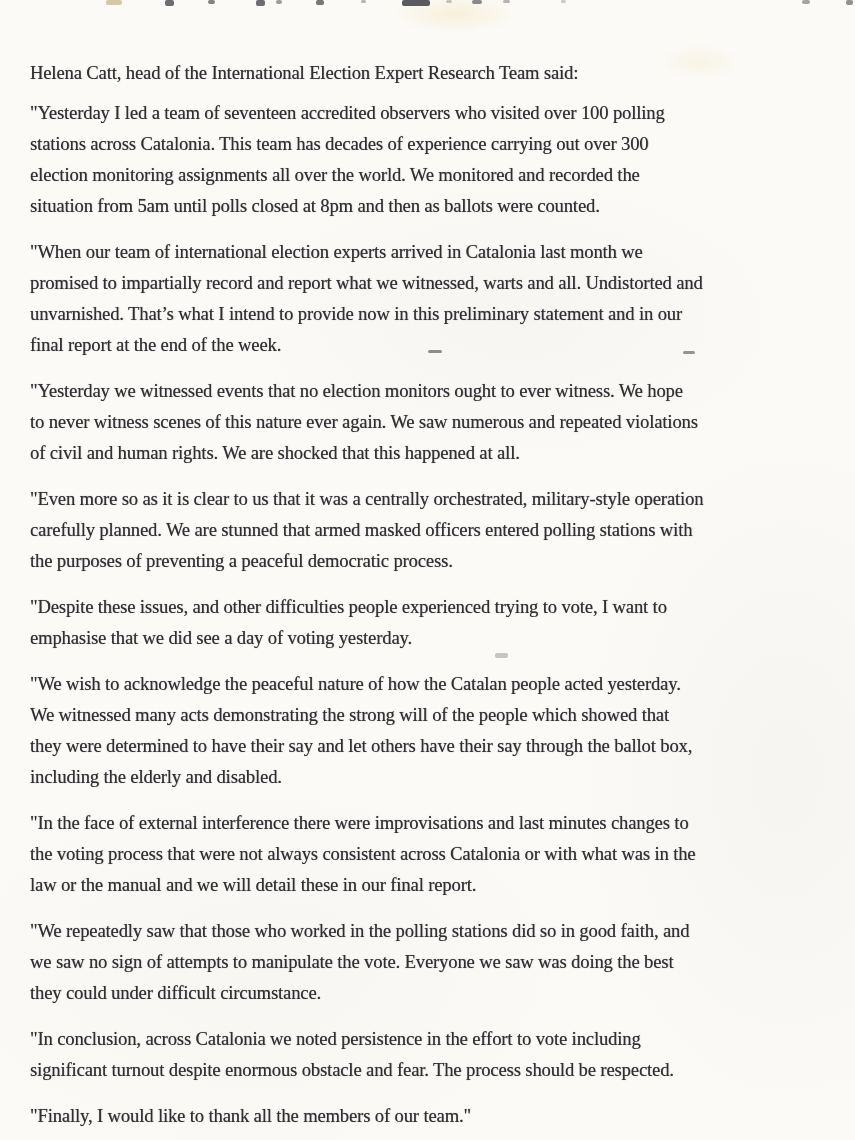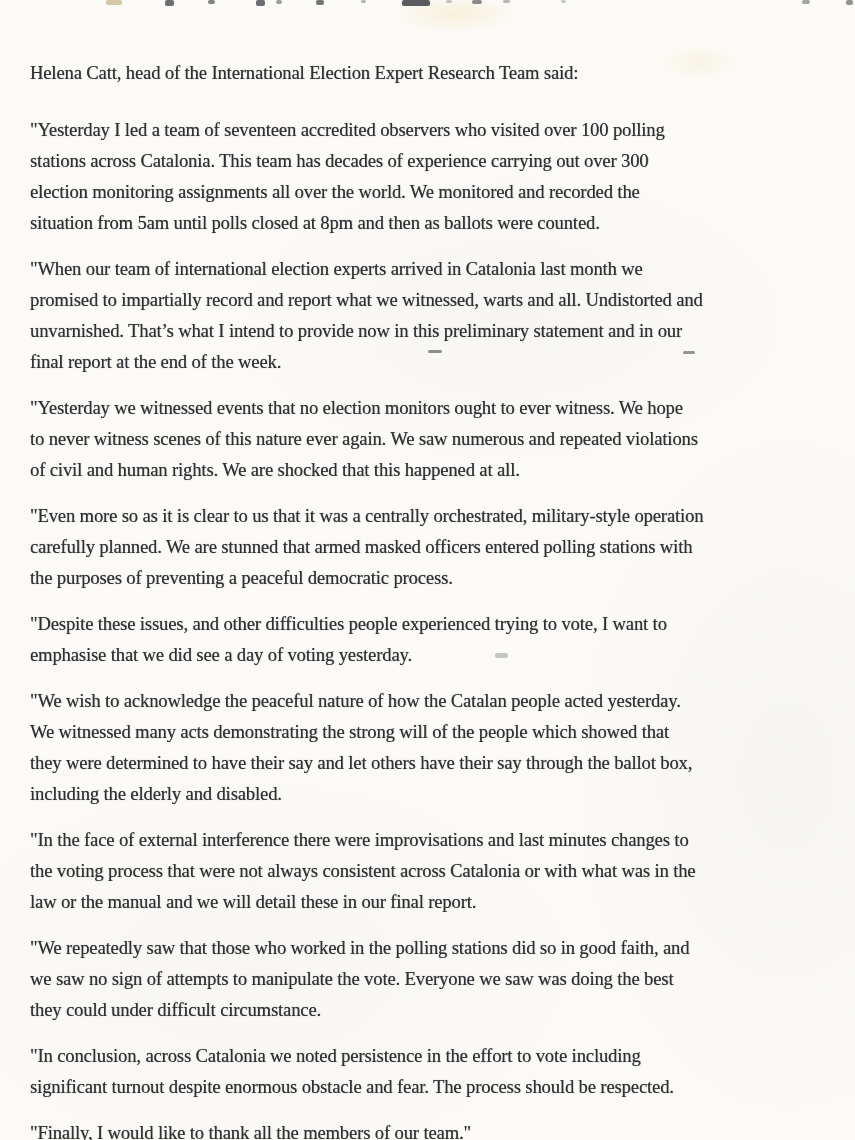--- a/index.html
+++ b/index.html
@@ -31,21 +31,21 @@
     width: 812px;
     color: #2f2f34;
     font-size: 18.5px;
     line-height: 31px;
     letter-spacing: -0.1px;
     text-align: left;
     text-shadow: 0.3px 0.2px 0.8px rgba(47,47,52,0.65);
   }
   .attribution {
     white-space: pre-line;
-    margin: 0 0 26px 0;
+    margin: 0 0 9px 0;
   }
   .para {
     white-space: pre-line;
     margin: 0 0 15px 0;
   }
   #artifact-layer {
     position: absolute;
     inset: 0;
     pointer-events: none;
   }

